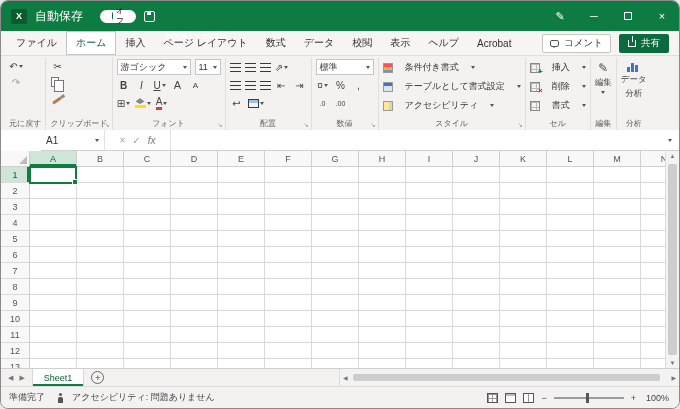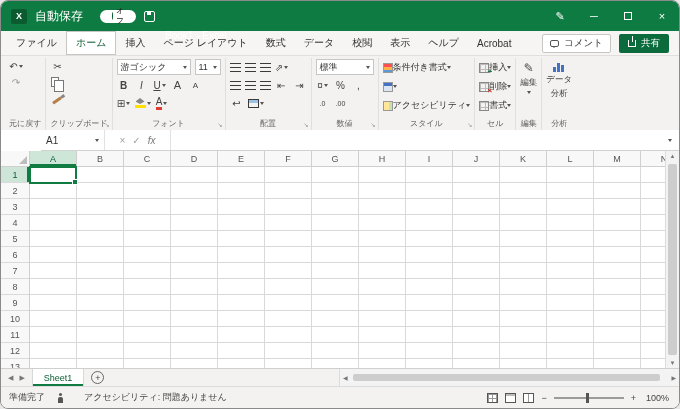--- a/index.html
+++ b/index.html
@@ -59,21 +59,21 @@
   .brush{width:10px;height:3px;background:#b57f4a;border-radius:1px;position:relative;transform:rotate(-35deg);margin-top:5px;}
   .brush:after{content:'';position:absolute;right:-4px;top:0;width:4px;height:3px;background:#8a8886;}
   .bld{font-weight:bold;} .itl{font-style:italic;} .und{text-decoration:underline;}
   .abar{border-bottom:3px solid #E03C31;line-height:1;font-size:10px;}
   .fillic{width:9px;height:6px;background:#8a8886;clip-path:polygon(50% 0,100% 60%,50% 100%,0 60%);margin-bottom:1px;}
   .fillwrap{display:flex;flex-direction:column;align-items:center;}
   .fillwrap .bar{width:11px;height:3px;background:#FFE000;}
   .al{width:11px;height:9px;background:repeating-linear-gradient(to bottom,#3b3a39 0 1px,transparent 1px 4px);}
   .mergeic{width:11px;height:9px;border:1px solid #3b3a39;background:linear-gradient(#9cc3e5 0 3px,transparent 3px);}
   .minitxt{font-size:7px;color:#444;}
-  .srow{display:flex;align-items:center;gap:0;font-size:9px;color:#333;height:17px;white-space:nowrap;}
+  .srow{display:flex;align-items:center;gap:12px;font-size:9px;color:#333;height:17px;white-space:nowrap;}
   .cfic{width:10px;height:10px;border:1px solid #999;background:linear-gradient(180deg,#ff5050 0 3px,#ffb048 3px 6px,#5b9bd5 6px);}
   .ftic{width:10px;height:10px;border:1px solid #999;background:linear-gradient(180deg,#4472c4 0 3px,#dce6f2 3px);}
   .csic{width:10px;height:10px;border:1px solid #999;background:linear-gradient(90deg,#ffe699 0 5px,#c6e0b4 5px);}
   .cellic{width:10px;height:10px;border:1px solid #888;background-image:linear-gradient(#bbb 1px,transparent 1px),linear-gradient(90deg,#bbb 1px,transparent 1px);background-size:5px 5px;position:relative;}
   .ovr{position:absolute;right:-4px;bottom:-4px;font-size:8px;font-weight:bold;line-height:1;}
   .ovr.g{color:#107C41;} .ovr.r{color:#C42B1C;}
   .chartic{width:13px;height:11px;display:flex;align-items:flex-end;gap:1px;}
   .chartic span{width:3px;background:#4472c4;display:block;}
 
   
@@ -109,21 +109,21 @@
   .snav{display:flex;align-items:center;gap:6px;padding:0 7px;color:#777;font-size:7px;}
   .stab{background:#fff;color:#0B5C32;display:flex;align-items:center;padding:0 11px;border-right:1px solid #d8d8d8;border-left:1px solid #d8d8d8;box-shadow:inset 0 -2px 0 #107C41;}
   .addsheet{width:13px;height:13px;border:1px solid #666;border-radius:50%;display:flex;align-items:center;justify-content:center;font-size:9px;color:#444;align-self:center;margin-left:7px;}
   .sspacer{flex:1;}
   .hscroll{width:340px;display:flex;align-items:center;background:#f3f3f3;border-left:1px solid #dcdcdc;font-size:6px;color:#777;padding:0 3px;gap:2px;}
   .htrack{flex:1;height:9px;position:relative;}
   .hthumb{position:absolute;left:1%;top:1px;height:7px;width:96%;background:#cdcdcd;border-radius:2px;}
 
   
   .statusbar{height:22px;flex:0 0 22px;background:#f3f2f1;border-top:1px solid #dcdcdc;display:flex;align-items:center;font-size:9px;color:#444;padding:0 10px 0 8px;gap:12px;}
-  .acc{display:flex;align-items:center;gap:20px;}
+  .acc{display:flex;align-items:center;gap:8px;}
   .person{width:7px;height:10px;position:relative;}
   .person:before{content:'';position:absolute;top:0;left:2px;width:3px;height:3px;border-radius:50%;background:#555;}
   .person:after{content:'';position:absolute;top:4px;left:1px;width:5px;height:6px;background:#555;border-radius:2px 2px 0 0;}
   .sb-right{margin-left:auto;display:flex;align-items:center;gap:7px;}
   .vic{width:11px;height:10px;border:1px solid #555;background:#fff;}
   .vic.v1{background-image:linear-gradient(#999 1px,transparent 1px),linear-gradient(90deg,#999 1px,transparent 1px);background-size:4px 4px;}
   .vic.v2{box-shadow:inset 0 2px 0 #bbb;}
   .vic.v3{background:linear-gradient(90deg,#fff 0 4px,#999 4px 5px,#fff 5px);}
   .ztrack{width:70px;height:2px;background:#9b9b9b;position:relative;}
   .zthumb{position:absolute;left:32px;top:-4px;width:3px;height:10px;background:#555;}
@@ -311,20 +311,21 @@
 
     <div class="grp">
       <div class="col3" style="flex:1;">
         <div class="srow">
           <span class="cfic"></span>
           <span>条件付き書式</span>
             <span class="car"></span>
         </div>
         <div class="srow">
           <span class="ftic"></span>
+          <span>テーブルとして書式設定</span>
             <span class="car"></span>
         </div>
         <div class="srow">
           <span class="csic"></span>
           <span>アクセシビリティ</span>
             <span class="car"></span>
         </div>
       </div>
       <div class="grp-label">スタイル</div>
       <span class="launcher">↘</span>

